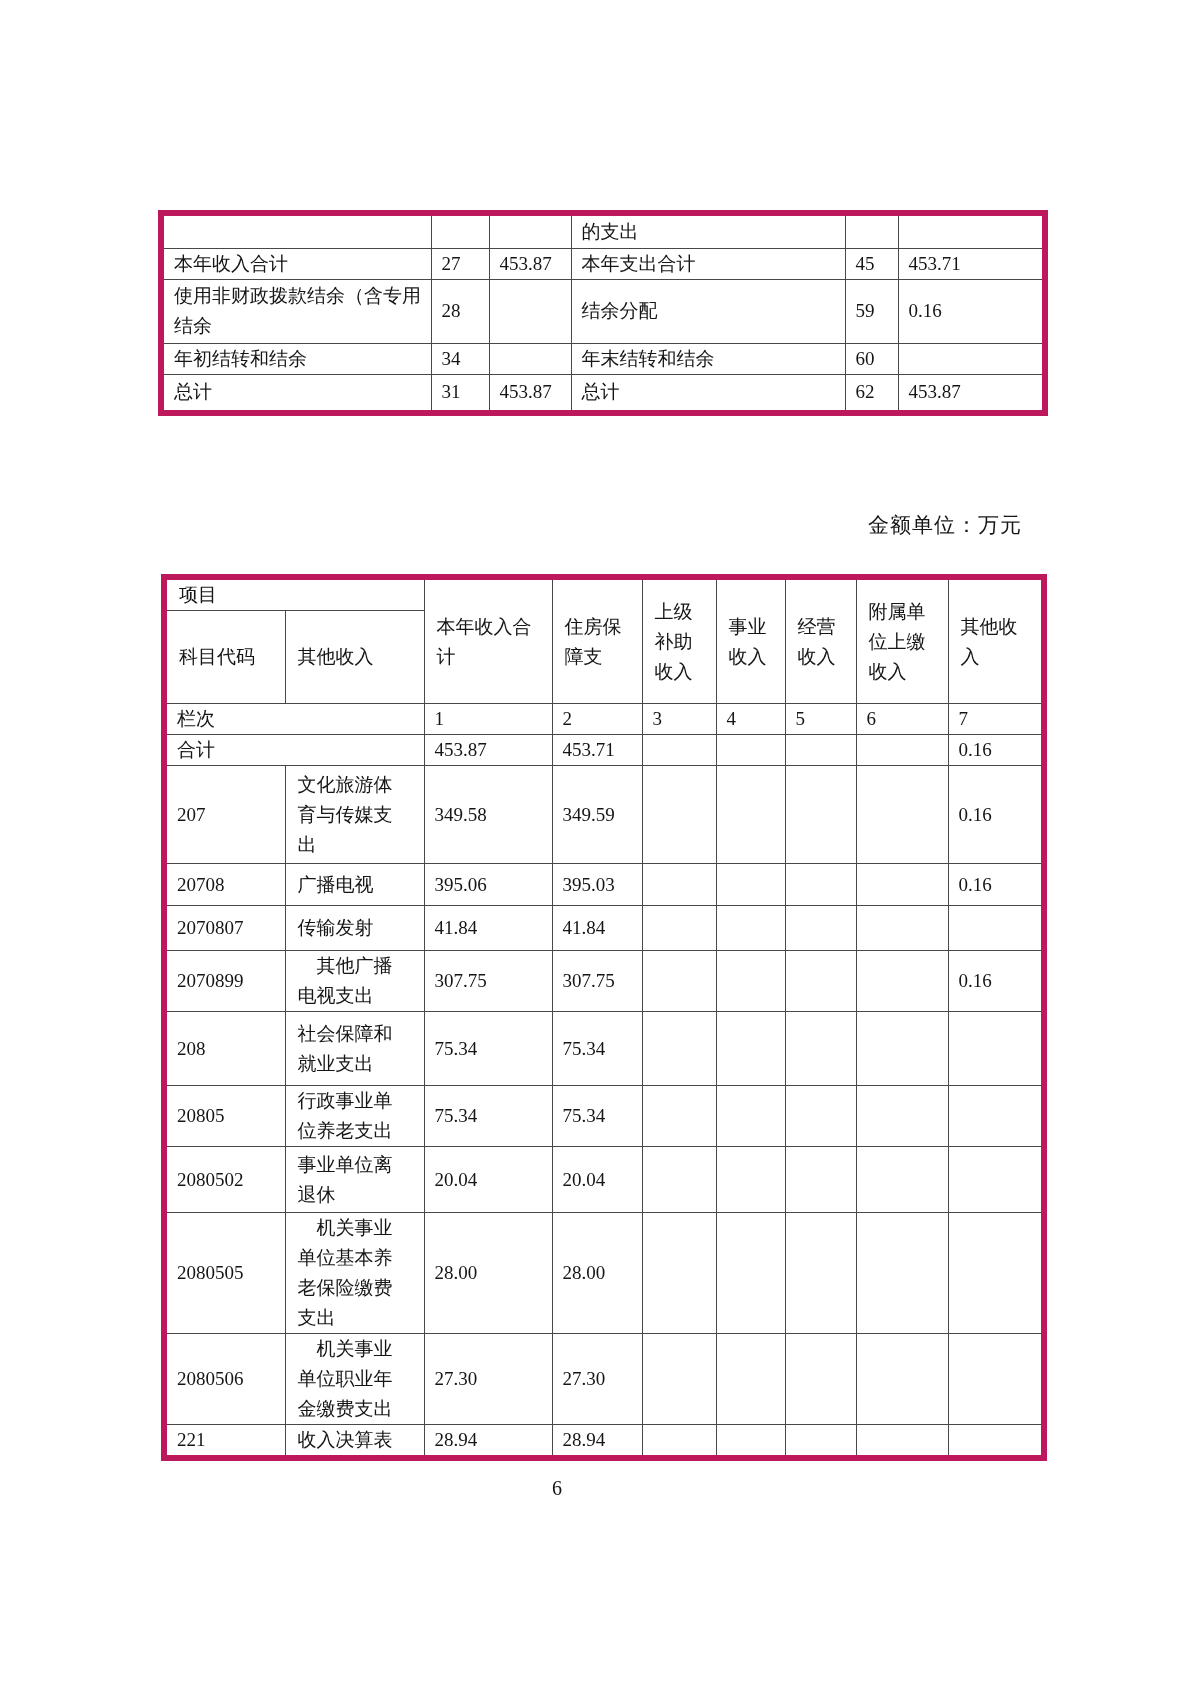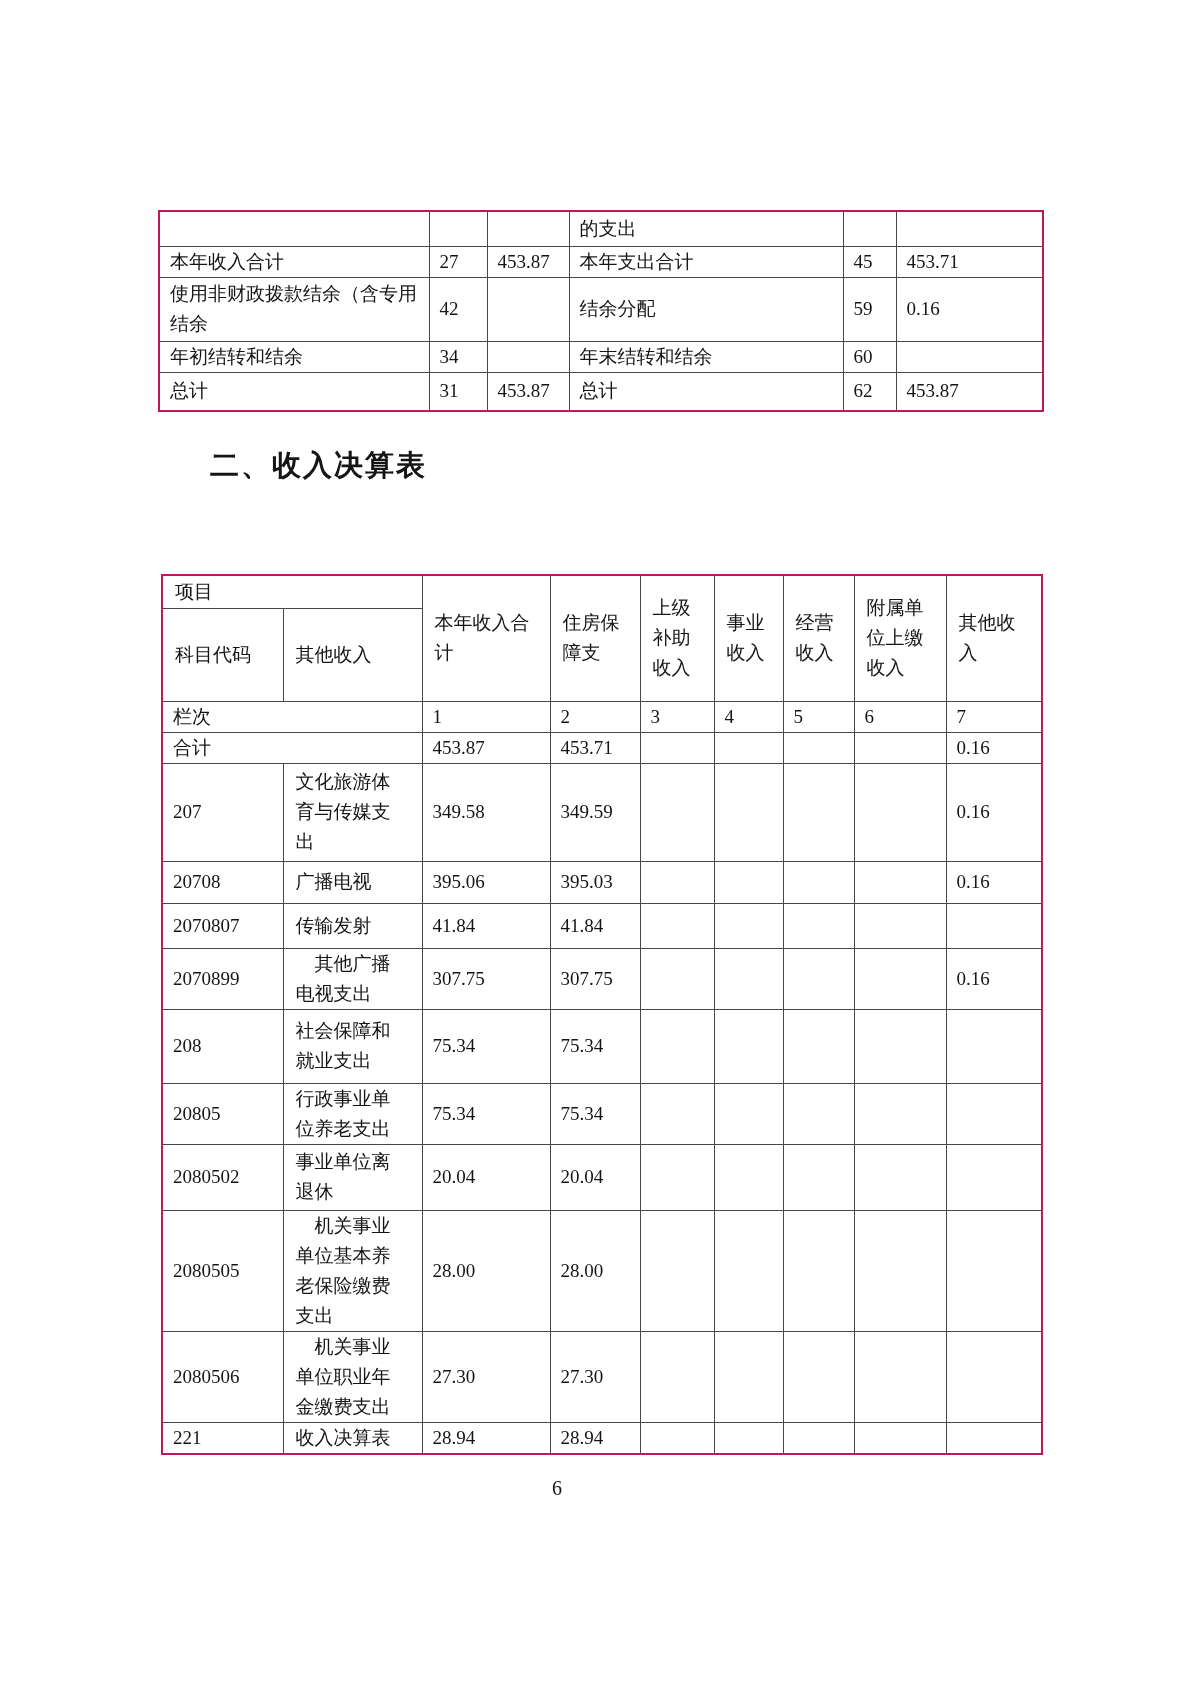--- a/index.html
+++ b/index.html
@@ -6,21 +6,21 @@
   .page{
     position:relative;
     width:1191px;height:1684px;
     margin:0 auto;
     background:#ffffff;
     font-family:"Liberation Serif","DejaVu Serif",serif;
     color:#151515;
     overflow:hidden;
   }
   table{border-collapse:collapse;table-layout:fixed;}
-  .doc-table{border:2px solid #be185d;}
+  .doc-table{border:6px solid #be185d;}
   .doc-table td{
     border:1px solid #474747;
     vertical-align:middle;
     font-size:19px;
     line-height:30px;
     padding:0 8px 0 10px;
     overflow:hidden;
     word-break:break-all;
   }
   #summary-table{position:absolute;left:158px;top:210px;width:884px;}
@@ -67,21 +67,21 @@
     <tr style="height:31px">
       <td>本年收入合计</td>
       <td>27</td>
       <td>453.87</td>
       <td>本年支出合计</td>
       <td>45</td>
       <td>453.71</td>
     </tr>
     <tr style="height:64px">
       <td>使用非财政拨款结余（含专用结余</td>
-      <td>42</td>
+      <td>28</td>
       <td></td>
       <td>结余分配</td>
       <td>59</td>
       <td>0.16</td>
     </tr>
     <tr style="height:31px">
       <td>年初结转和结余</td>
       <td>34</td>
       <td></td>
       <td>年末结转和结余</td>
@@ -92,22 +92,22 @@
       <td>总计</td>
       <td>31</td>
       <td>453.87</td>
       <td>总计</td>
       <td>62</td>
       <td>453.87</td>
     </tr>
   </tbody>
     </table>
 
-  <div class="section-title">二、收入决算表</div>
-
+
+  <div class="unit-note">金额单位：万元</div>
 
   <table id="income-table" class="doc-table">
     <colgroup>
       <col style="width:121px">
         <col style="width:139px">
         <col style="width:128px">
       <col style="width:90px">
         <col style="width:74px">
         <col style="width:69px">
       <col style="width:71px">

